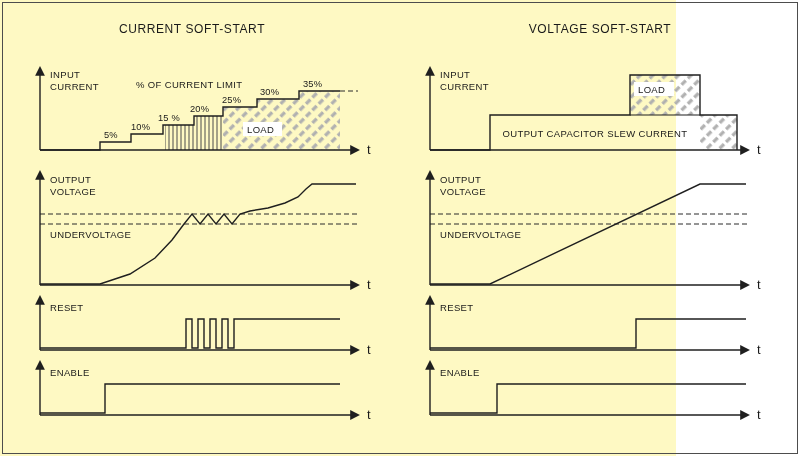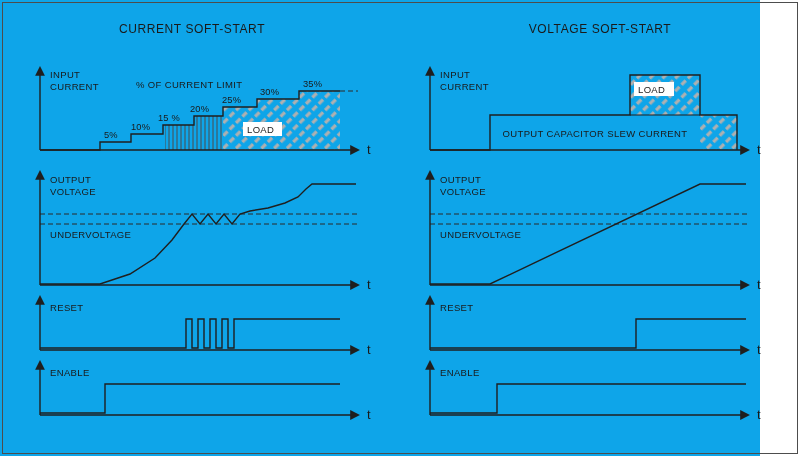--- a/index.html
+++ b/index.html
@@ -1,24 +1,24 @@
 <!DOCTYPE html>
 <html><head>
 <meta charset="utf-8">
 <style>
   html, body {
     margin: 0;
     padding: 0;
     background: #ffffff;
   }
   .frame {
-    width: 760px;
+    width: 676px;
     height: 456px;
     position: relative;
-    background: #0ea5e9;
+    background: #fef9c3;
     font-family: "Liberation Sans", sans-serif;
   }
   svg { display: block; }
   text {
     fill: #1a1a1a;
     font-family: "Liberation Sans", sans-serif;
   }
   .title {
     font-size: 12px;
     letter-spacing: 0.6px;

